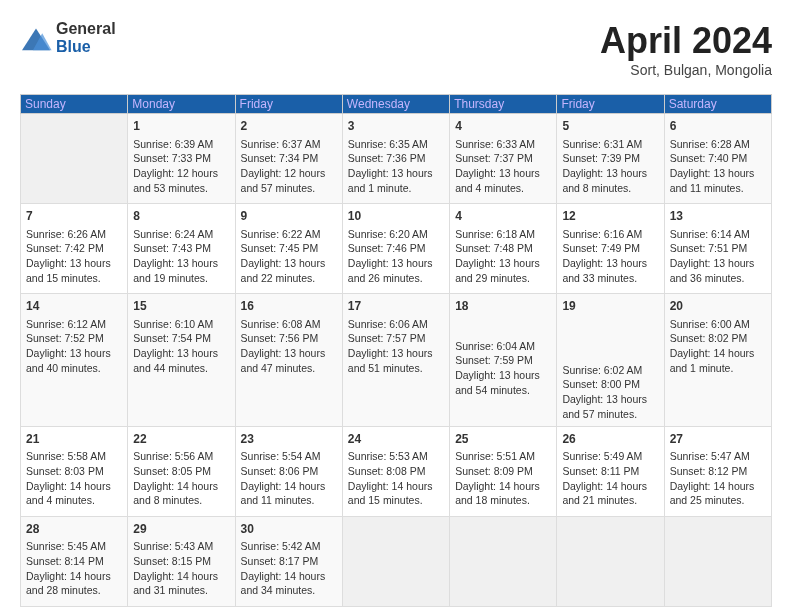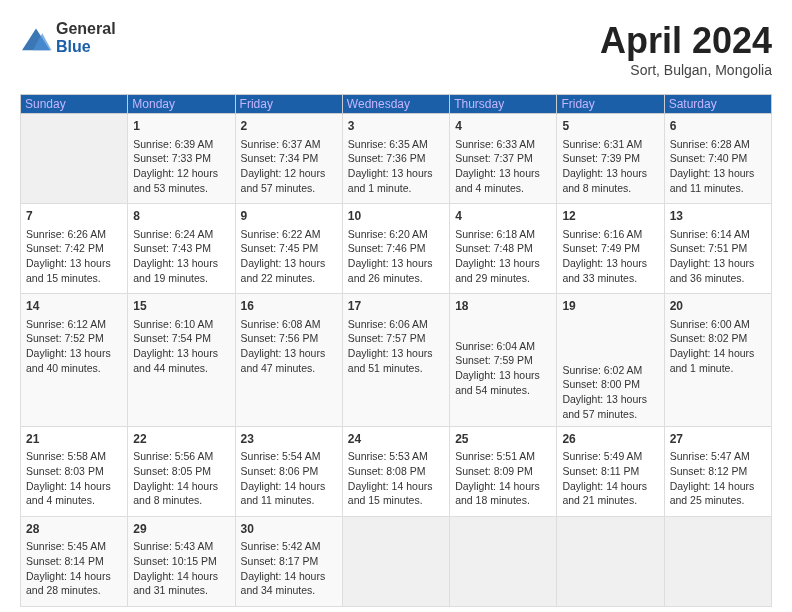--- a/index.html
+++ b/index.html
@@ -328,21 +328,21 @@
         <td>
           <span class="day-num">28</span>
           <div class="day-info" style="white-space: pre-line;">Sunrise: 5:45 AM
 Sunset: 8:14 PM
 Daylight: 14 hours
 and 28 minutes.</div>
         </td>
         <td>
           <span class="day-num">29</span>
           <div class="day-info" style="white-space: pre-line;">Sunrise: 5:43 AM
-Sunset: 10:15 PM
+Sunset: 8:15 PM
 Daylight: 14 hours
 and 31 minutes.</div>
         </td>
         <td>
           <span class="day-num">30</span>
           <div class="day-info" style="white-space: pre-line;">Sunrise: 5:42 AM
 Sunset: 8:17 PM
 Daylight: 14 hours
 and 34 minutes.</div>
         </td>

